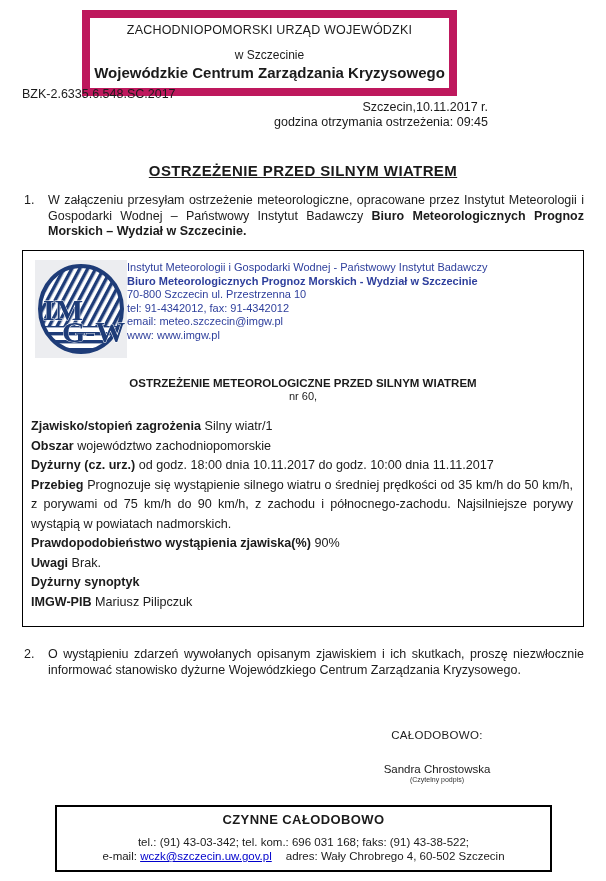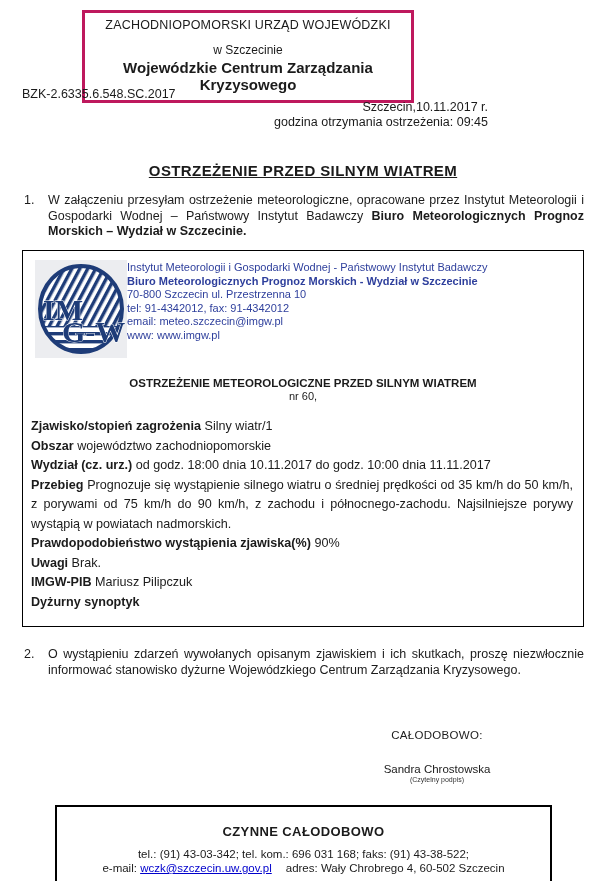--- a/index.html
+++ b/index.html
@@ -2,22 +2,22 @@
 <html><head>
 <meta charset="utf-8">
 <style>
   html,body { margin:0; padding:0; background:#ffffff; }
   .page {
     position:relative; width:606px; height:881px; background:#ffffff;
     font-family:"Liberation Sans", sans-serif; color:#1b1b1b; overflow:hidden;
   }
   
   .header-box {
-    position:absolute; left:82px; top:10px; width:332px;
-    border:3px solid #be185d; text-align:center; padding:5px 0 7px;
+    position:absolute; left:82px; top:10px; width:375px;
+    border:8px solid #be185d; text-align:center; padding:5px 0 7px;
     box-sizing:border-box;
   }
   .header-box .l1 { font-size:12.5px; letter-spacing:0.2px; }
   .header-box .l2 { font-size:12px; margin-top:11px; }
   .header-box .l3 { font-size:15px; font-weight:bold; margin-top:2px; }
 
   .ref-number { position:absolute; left:22px; top:87px; font-size:12.5px; }
   .date-block { position:absolute; right:118px; top:100px; text-align:right; font-size:12.5px; line-height:15px; }
 
   .doc-title {
@@ -50,21 +50,21 @@
   .prepared { position:absolute; left:347px; top:729px; width:180px; text-align:center; font-size:11.5px; }
   .prepared .heading { letter-spacing:0.3px; }
   .prepared .name { margin-top:22px; font-size:11.5px; }
   .prepared .sub { font-size:7px; color:#333; margin-top:1px; }
 
   .footer-box {
     position:absolute; left:55px; top:805px; width:497px;
     border:2px solid #000; box-sizing:border-box;
     text-align:center; padding:5px 4px 8px;
   }
-  .footer-box .heading { font-size:13px; font-weight:bold; letter-spacing:0.4px;margin-top:12px; }
+  .footer-box .heading { font-size:13px; font-weight:bold; letter-spacing:0.4px; }
   .footer-box .line { font-size:11.5px; margin-top:9px; }
   .footer-box .line2 { font-size:11.5px; margin-top:2px; }
   .footer-box a { color:#0000cc; text-decoration:underline; cursor:pointer; }
   .gap { display:inline-block; width:14px; }
 </style>
 </head>
 <body>
 
 <div class="page">
 
@@ -125,26 +125,26 @@
         <div>www: www.imgw.pl</div>
       </div>
     </div>
 
     <div class="met-title">OSTRZEŻENIE METEOROLOGICZNE PRZED SILNYM WIATREM</div>
     <div class="met-number">nr 60,</div>
 
     <div class="details">
       <div><b>Zjawisko/stopień zagrożenia</b><span> Silny wiatr/1</span></div>
       <div><b>Obszar</b><span> województwo zachodniopomorskie</span></div>
-      <div><b>Wydział (cz. urz.)</b><span> od godz. 18:00 dnia 10.11.2017 do godz. 10:00 dnia 11.11.2017</span></div>
+      <div><b>Dyżurny (cz. urz.)</b><span> od godz. 18:00 dnia 10.11.2017 do godz. 10:00 dnia 11.11.2017</span></div>
       <div><b>Przebieg</b><span> Prognozuje się wystąpienie silnego wiatru o średniej prędkości od 35 km/h do 50 km/h, z porywami od 75 km/h do 90 km/h, z zachodu i północnego-zachodu. Najsilniejsze porywy wystąpią w powiatach nadmorskich.</span></div>
       <div><b>Prawdopodobieństwo wystąpienia zjawiska(%)</b><span> 90%</span></div>
       <div><b>Uwagi</b><span> Brak.</span></div>
+      <div><b>Dyżurny synoptyk</b><span></span></div>
       <div><b>IMGW-PIB</b><span> Mariusz Pilipczuk</span></div>
-      <div><b>Dyżurny synoptyk</b><span></span></div>
     </div>
   </div>
 
   <div class="num-item item2">
     <div class="num">2.</div>
     <div class="txt">O wystąpieniu zdarzeń wywołanych opisanym zjawiskiem i ich skutkach, proszę niezwłocznie informować stanowisko dyżurne Wojewódzkiego Centrum Zarządzania Kryzysowego.</div>
   </div>
 
   <div class="prepared">
     <div class="heading">CAŁODOBOWO:</div>

